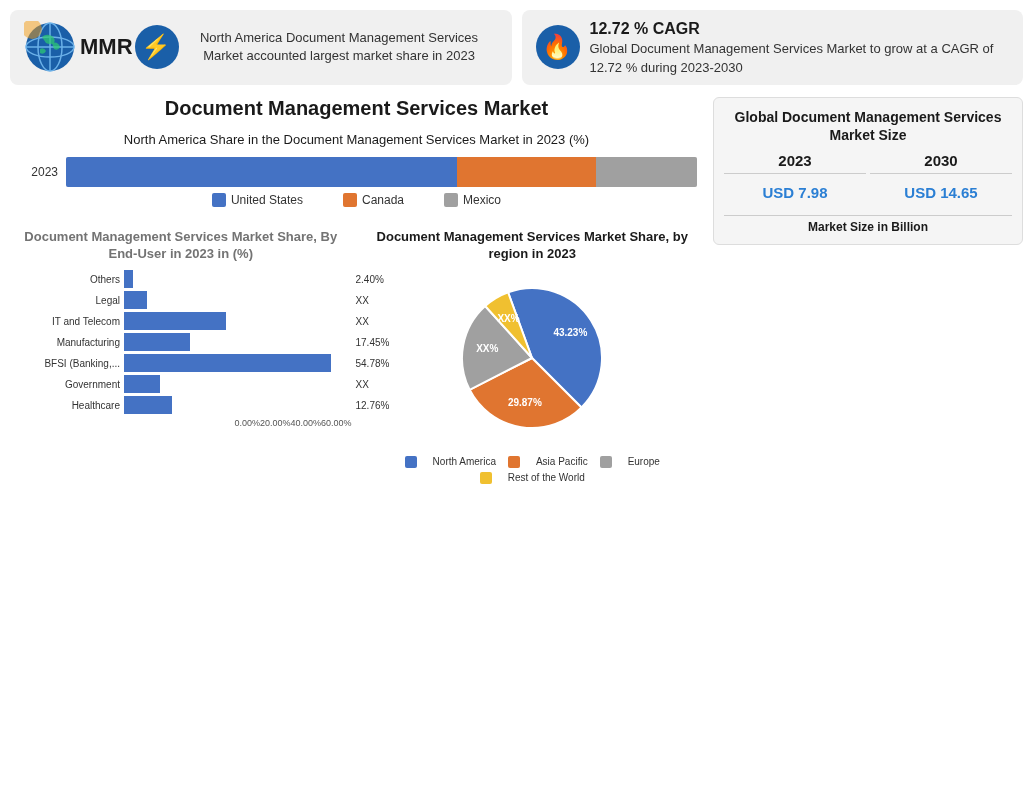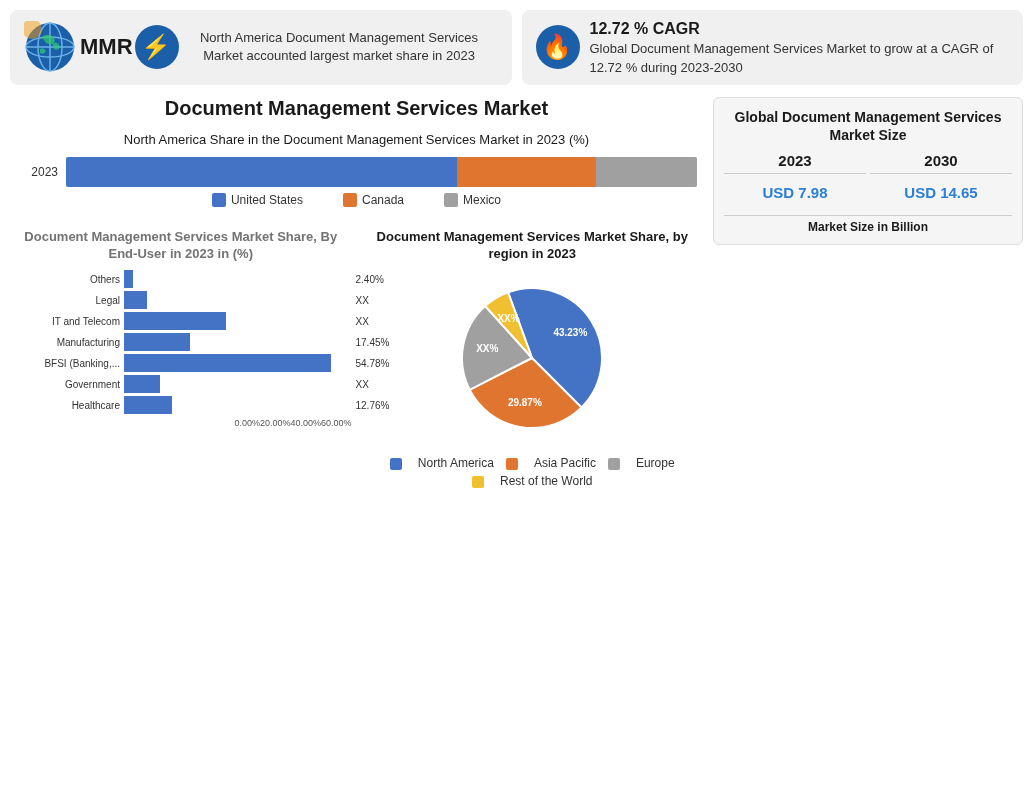--- a/index.html
+++ b/index.html
@@ -312,23 +312,23 @@
     }
     .pie-legend {
       display: flex;
       flex-wrap: wrap;
       gap: 4px 12px;
       margin-top: 8px;
       justify-content: center;
     }
     .pie-legend-item {
       display: flex;
-      align-items: flex-end;
+      align-items: flex-start;
       gap: 16px;
-      font-size: 12px;
+      font-size: 10px;
       color: #333;
     }
     .pie-swatch {
       width: 12px;
       height: 12px;
       border-radius: 2px;
     }
   </style>
 </head>
 <body>

